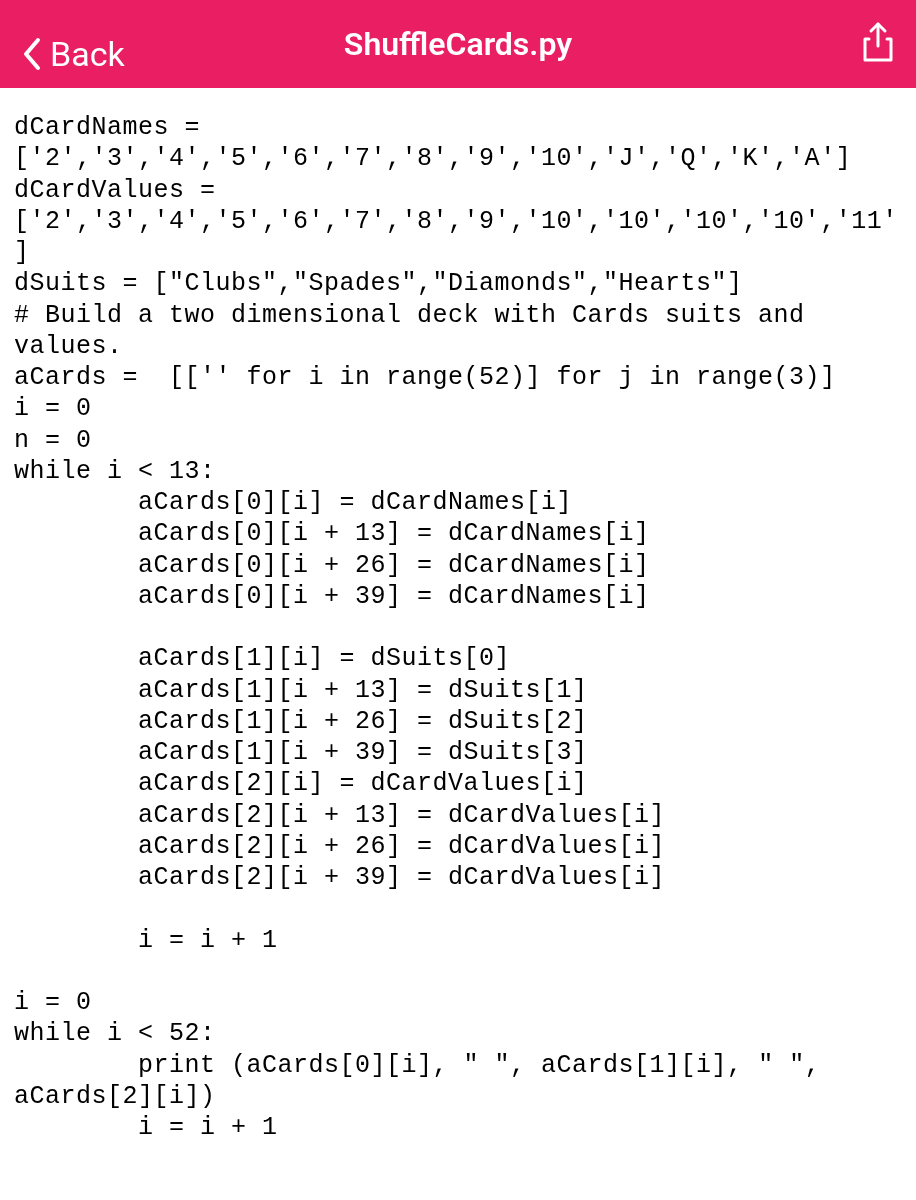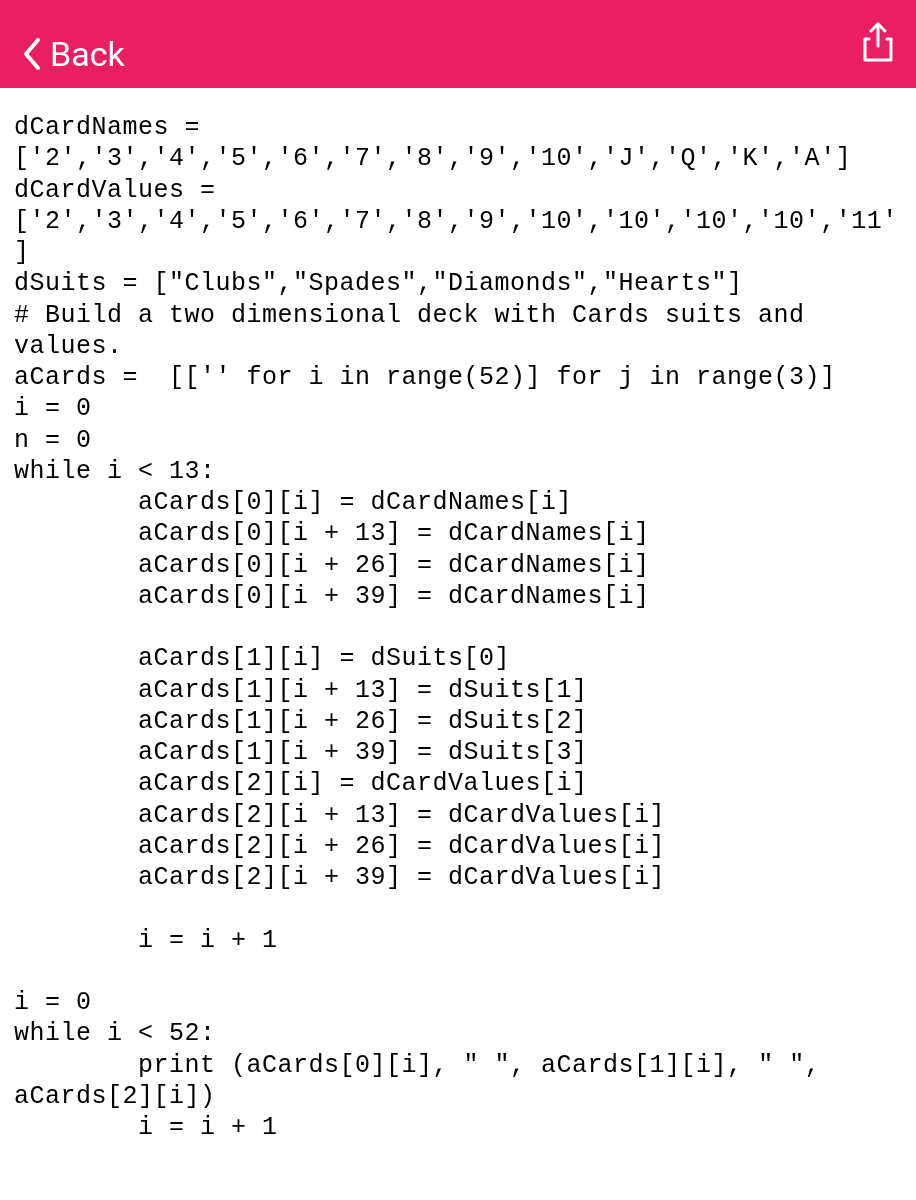--- a/index.html
+++ b/index.html
@@ -67,20 +67,21 @@
 
 <div class="header">
   <div class="back-button">
     <span class="back-chevron">
       <svg width="22" height="36" viewBox="0 0 22 36" fill="none">
         <path d="M18 4 L6 18 L18 32" stroke="#ffffff" stroke-width="4" stroke-linecap="round" stroke-linejoin="round"></path>
       </svg>
     </span>
     <span>Back</span>
   </div>
+  <div class="title">ShuffleCards.py</div>
   <div class="share-button">
     <span>
       <svg width="36" height="44" viewBox="0 0 36 44" fill="none">
         <path d="M18 4 L18 26" stroke="#ffffff" stroke-width="3" stroke-linecap="round"></path>
         <path d="M11 11 L18 4 L25 11" stroke="#ffffff" stroke-width="3" stroke-linecap="round" stroke-linejoin="round"></path>
         <path d="M9 19 L5 19 L5 40 L31 40 L31 19 L27 19" stroke="#ffffff" stroke-width="3" stroke-linecap="round" stroke-linejoin="round" fill="none"></path>
       </svg>
     </span>
   </div>
 </div>

